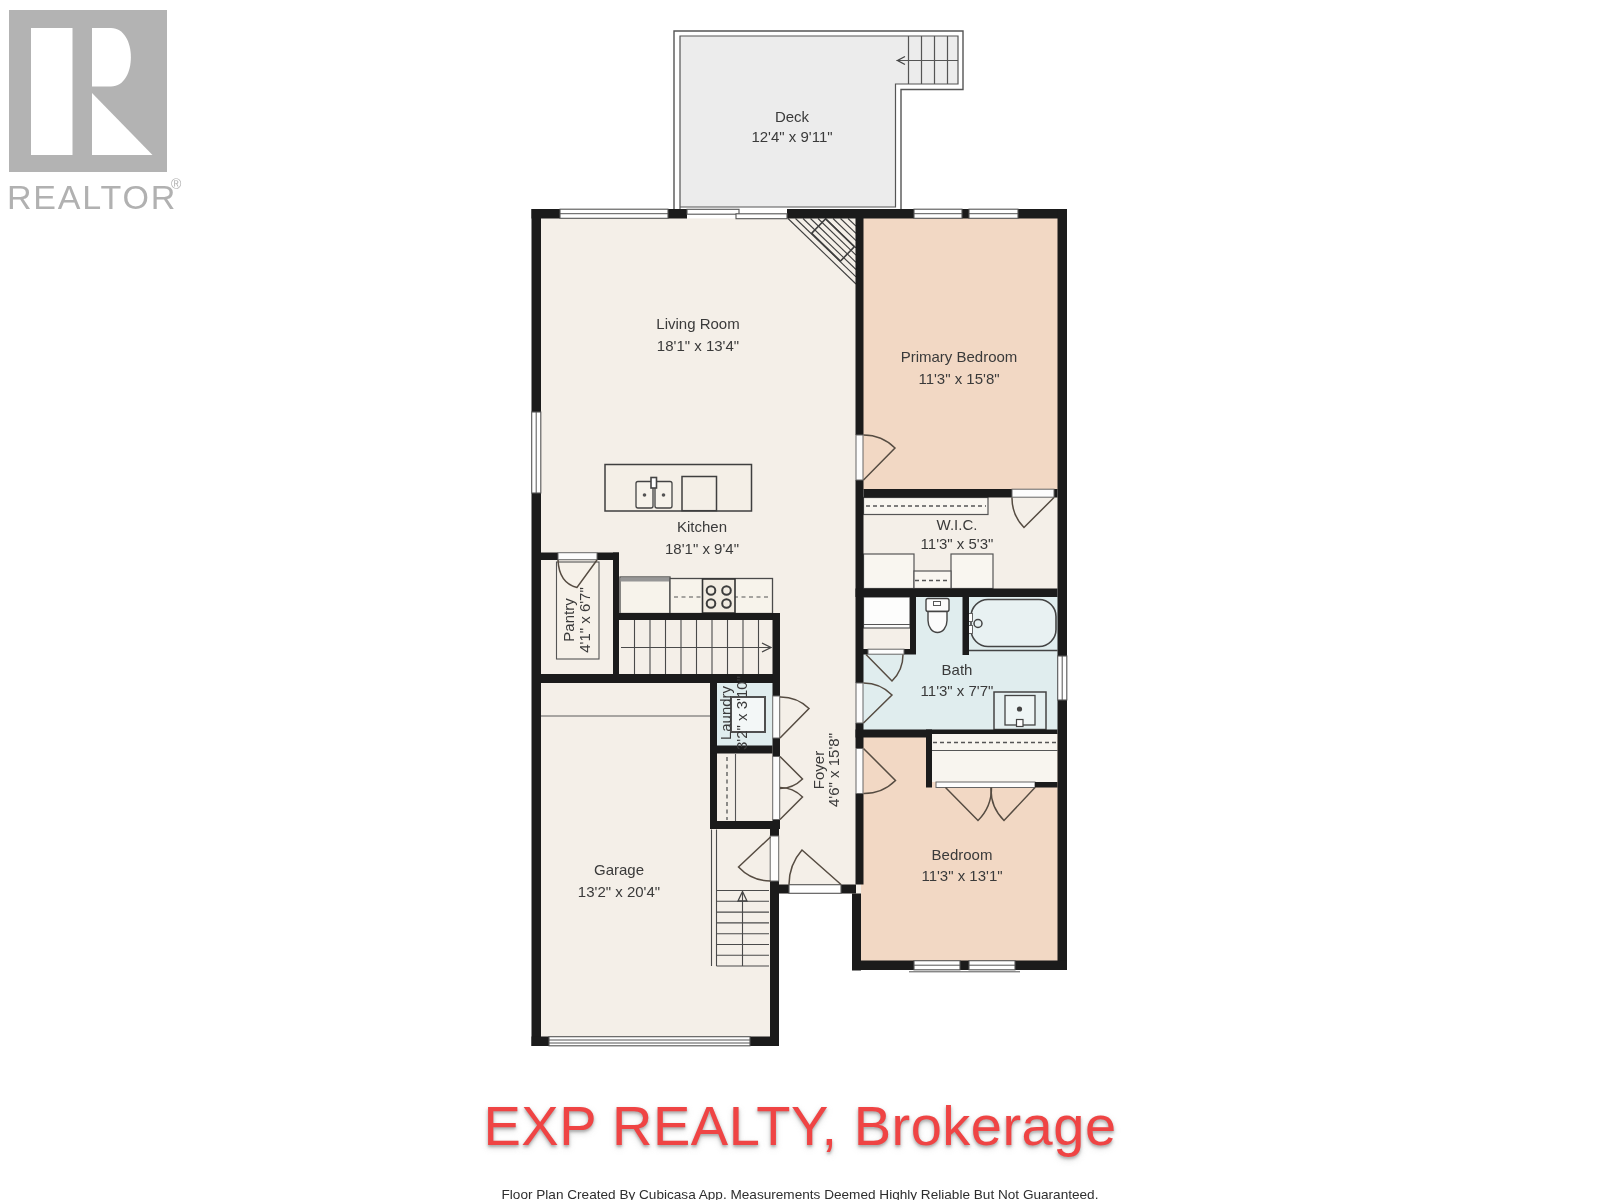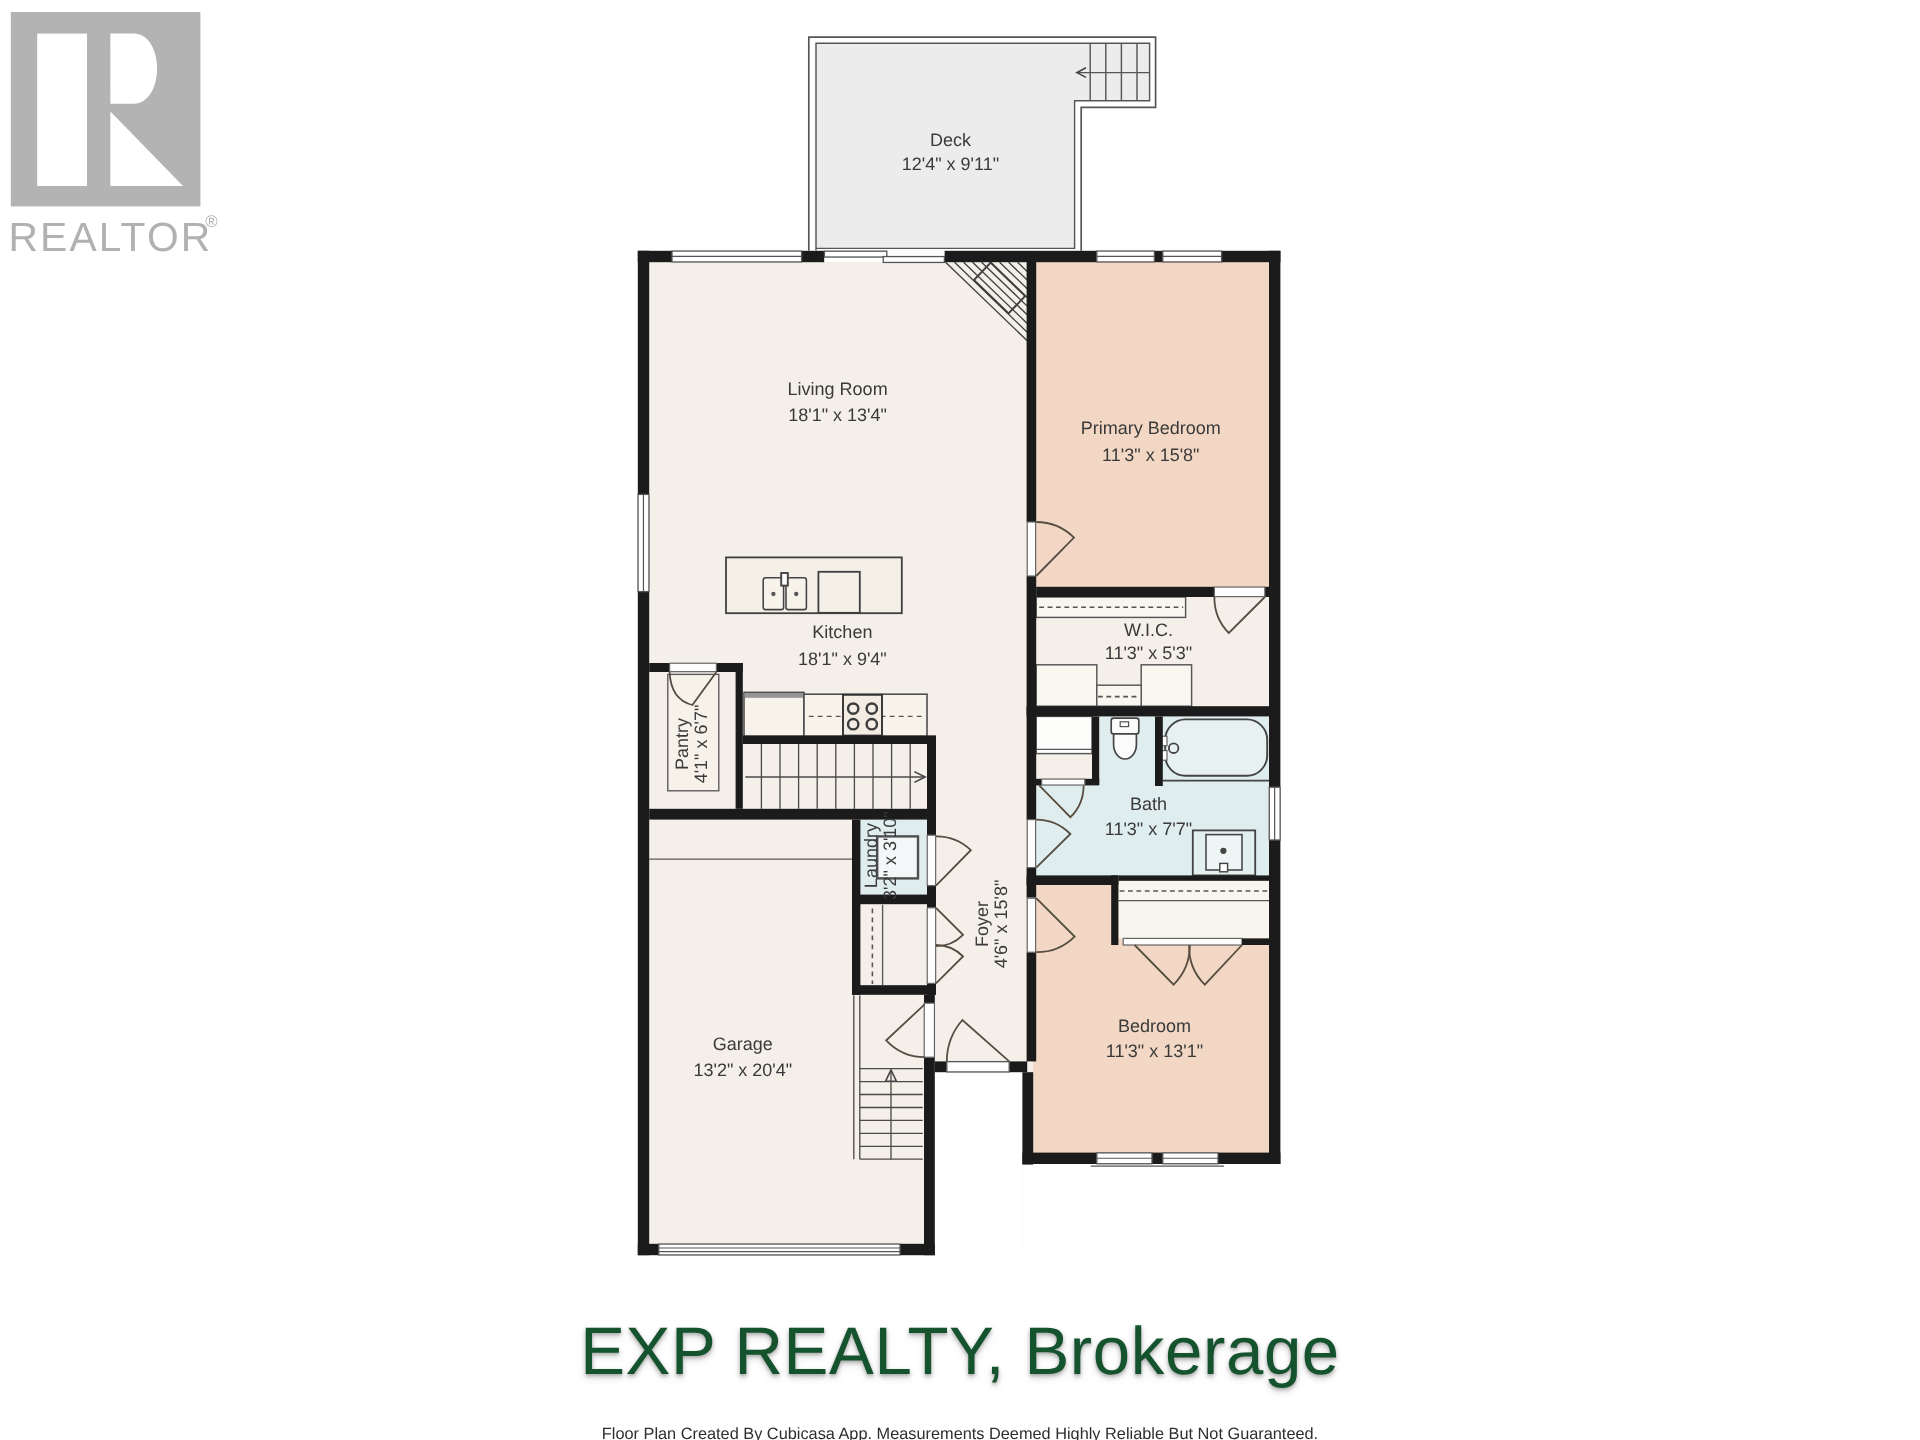--- a/index.html
+++ b/index.html
@@ -1,18 +1,18 @@
 <!DOCTYPE html>
 <html><head>
 <meta charset="utf-8">
 <style>
   html,body{margin:0;padding:0;background:#ffffff;width:1600px;height:1200px;overflow:hidden;}
   .wm{position:absolute;left:0;top:1093px;width:1600px;text-align:center;
       font-family:"Liberation Sans", sans-serif;font-size:56px;letter-spacing:0.5px;
-      color:#14532d;text-shadow:0 2px 3px rgba(158,158,158,0.85),0 3px 6px rgba(175,175,175,0.45);
+      color:#ef4444;text-shadow:0 2px 3px rgba(158,158,158,0.85),0 3px 6px rgba(175,175,175,0.45);
       font-weight:400;}
   .fp{position:absolute;left:0;top:1151px;width:1600px;text-align:center;
       font-family:"Liberation Sans", sans-serif;font-size:13.6px;color:#2e2e2e;margin-top:36px;}
   svg{position:absolute;left:0;top:0;}
   text{font-family:"Liberation Sans", sans-serif;fill:#3a3a3a;}
 </style>
 </head>
 <body>
 <svg width="1600" height="1200" viewBox="0 0 1600 1200">
 

